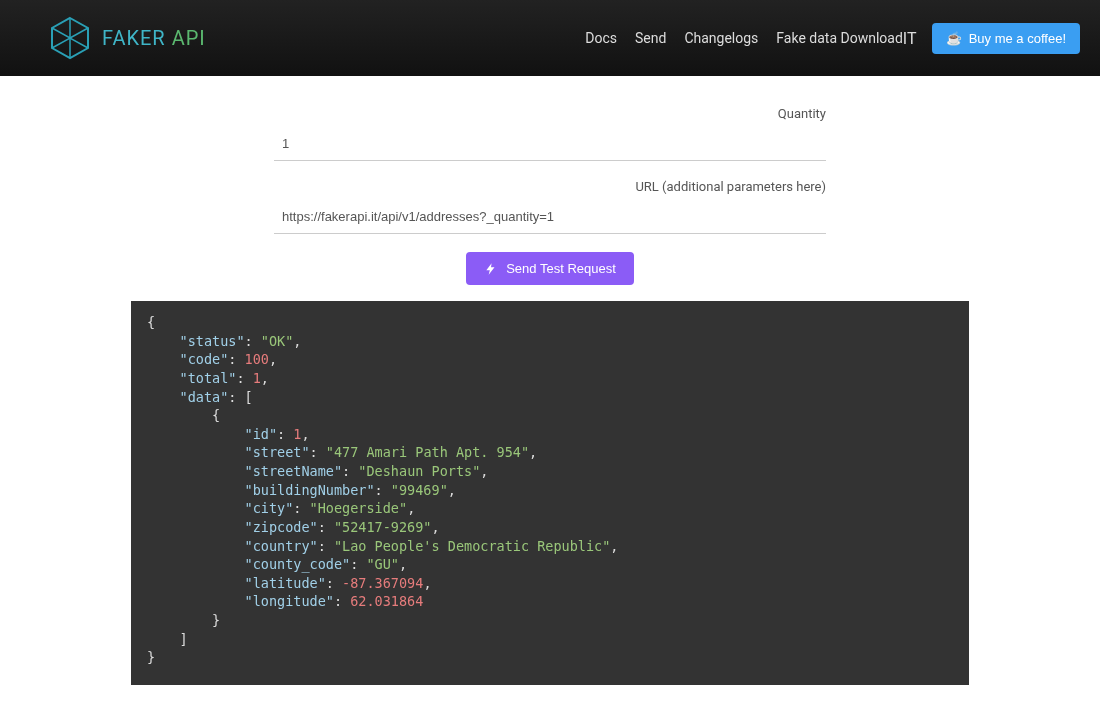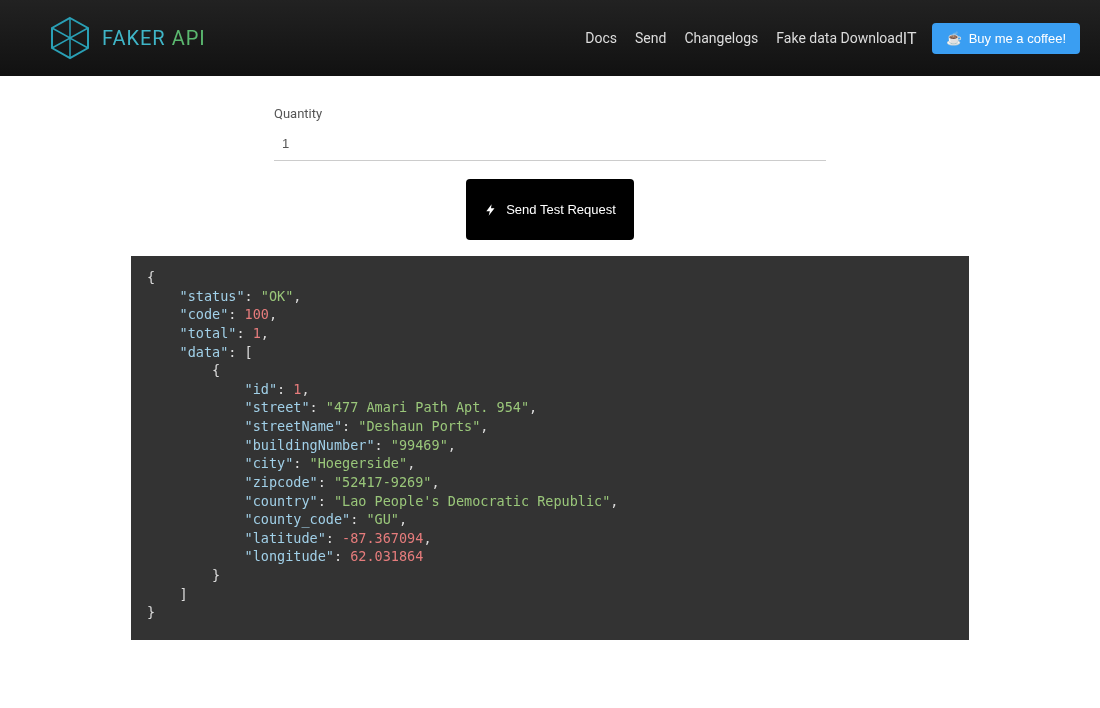--- a/index.html
+++ b/index.html
@@ -60,40 +60,41 @@
   }
   .form-area {
     width: 552px;
   }
   .field { margin-bottom: 18px; }
   .field-label {
     font-size: 13px;
     color: #555;
     margin-bottom: 6px;
     display: block;
+    text-align: right;
   }
   .field-input-wrap {
     border-bottom: 1px solid #ccc;
     padding: 6px 4px 8px 8px;
   }
   .field-input {
     border: none;
     outline: none;
     font-size: 13px;
     width: 100%;
     color: #555;
     background: transparent;
   }
   .btn-row { display: flex; justify-content: center; margin-top: 14px; }
   .send-btn {
-    background: #000000;
+    background: #8b5cf6;
     color: #fff;
     border: none;
     border-radius: 4px;
-    padding: 23px 18px;
+    padding: 9px 18px;
     font-size: 13px;
     cursor: pointer;
     display: flex; align-items: flex-end; gap: 8px;
   }
 
   .code-panel {
     margin: 16px auto 0;
     width: 838px;
     background: #333;
     color: #ddd;
@@ -143,20 +144,26 @@
 <div class="main">
   <div class="form-area">
 
     <div class="field">
       <span class="field-label">Quantity</span>
       <div class="field-input-wrap">
         <input class="field-input" value="1" style="">
       </div>
     </div>
 
+    <div class="field">
+      <span class="field-label">URL (additional parameters here)</span>
+      <div class="field-input-wrap">
+        <input class="field-input" value="https://fakerapi.it/api/v1/addresses?_quantity=1" style="">
+      </div>
+    </div>
 
     <div class="btn-row">
       <button class="send-btn">
         <svg width="14" height="14" viewBox="0 0 24 24">
           <path d="M13 2 L4 14 h6 l-2 8 10-13 h-6 z" fill="#fff"></path>
         </svg>
         <span>Send Test Request</span>
       </button>
     </div>
   </div>

